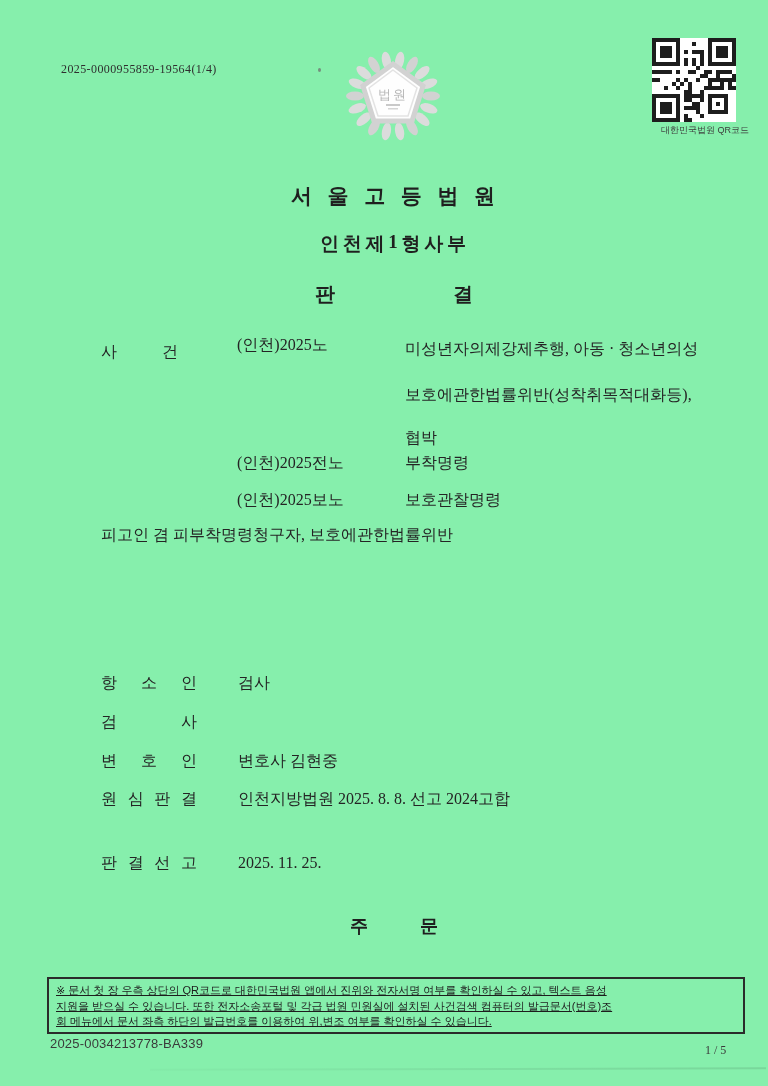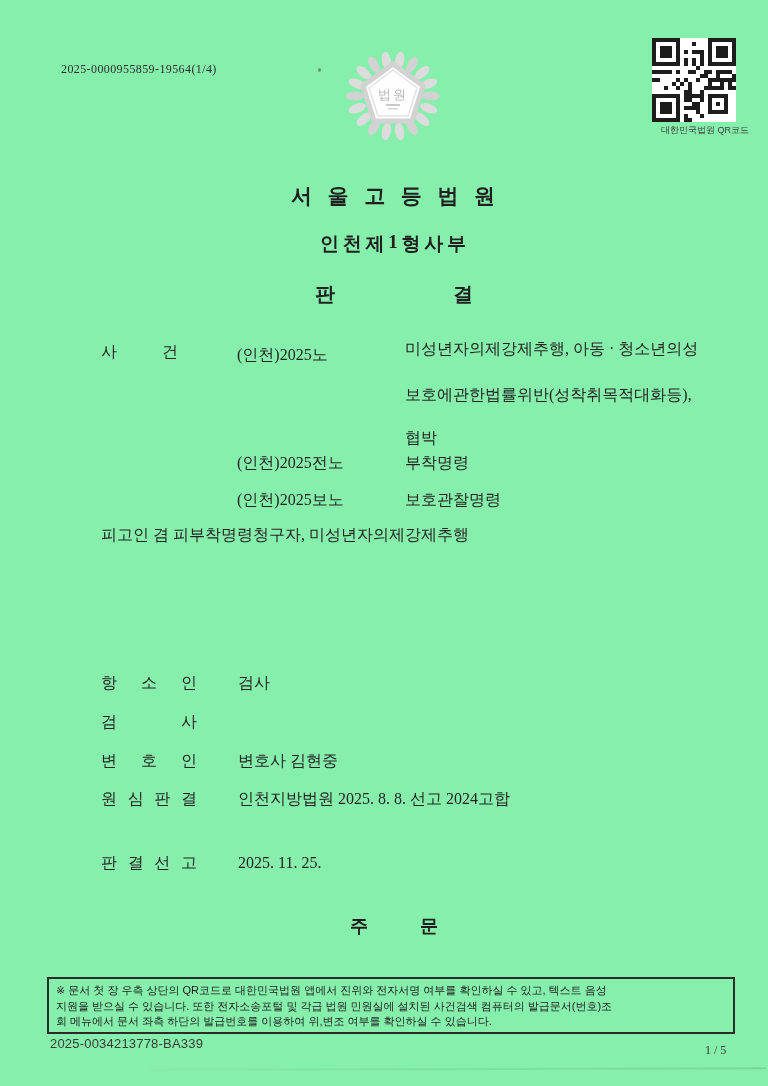--- a/index.html
+++ b/index.html
@@ -29,23 +29,23 @@
 
   .body-text{font-size:16px;line-height:22px;color:#242424;}
   .case-label{left:101px;top:341px;width:77px;}
   .col-num{left:237px;}
   .col-name{left:405px;}
   .party-label{left:101px;width:96px;}
   .party-value{left:238px;}
 
   .footer-box{
     left:47px;top:977px;width:672px;height:46px;
-    border:2px solid #2b2b2b;padding:4px 5px 3px 7px;
+    border:2px solid #2b2b2b;padding:4px 15px 3px 7px;
     font-family:"Liberation Sans","DejaVu Sans",sans-serif;
-    font-size:11px;line-height:15.5px;color:#1d1d1d;white-space:nowrap;overflow:hidden;
+    font-size:11px;line-height:15.5px;color:#1d1d1d;white-space:nowrap;overflow:hidden;text-decoration:underline;
   }
   .doc-number-bottom{left:50px;top:1036px;font-size:13px;color:#3a3a3a;letter-spacing:.2px;}
   .page-indicator{left:705px;top:1043px;font-size:12px;color:#3a3a3a;font-family:Liberation Serif, serif;}
   .scan-line{left:150px;top:1068px;width:616px;height:2px;
     background:linear-gradient(to right,rgba(0,0,0,0.02),rgba(0,0,0,0.10));
     transform:rotate(-0.12deg);}
 </style>
 </head>
 <body>
 
@@ -205,32 +205,32 @@
   <div class="abs doc-title" data-justify="">
       <span>판</span>
       <span>결</span>
     </div>
 
   <div class="abs body-text case-label" data-justify="">
       <span>사</span>
       <span>건</span>
     </div>
 
-  <div class="abs body-text col-num" style="top:344px">(인천)2025노</div>
+  <div class="abs body-text col-num" style="top:334px">(인천)2025노</div>
   <div class="abs body-text col-name" style="top:338px">미성년자의제강제추행, 아동 · 청소년의성</div>
   <div class="abs body-text col-name" style="top:384px">보호에관한법률위반(성착취목적대화등),</div>
   <div class="abs body-text col-name" style="top:427px">협박</div>
 
   <div class="abs body-text col-num" style="top:452px">(인천)2025전노</div>
   <div class="abs body-text col-name" style="top:452px">부착명령</div>
 
   <div class="abs body-text col-num" style="top:489px">(인천)2025보노</div>
   <div class="abs body-text col-name" style="top:489px">보호관찰명령</div>
 
-  <div class="abs body-text" style="left:101px;top:524px">피고인 겸 피부착명령청구자, 미성년자의제강제추행</div>
+  <div class="abs body-text" style="left:101px;top:524px">피고인 겸 피부착명령청구자, 보호에관한법률위반</div>
 
   <div class="abs body-text party-label" style="top:672px" data-justify="">
       <span>항</span>
       <span>소</span>
       <span>인</span>
     </div>
   <div class="abs body-text party-value" style="top:672px">검사</div>
 
   <div class="abs body-text party-label" style="top:711px" data-justify="">
       <span>검</span>

